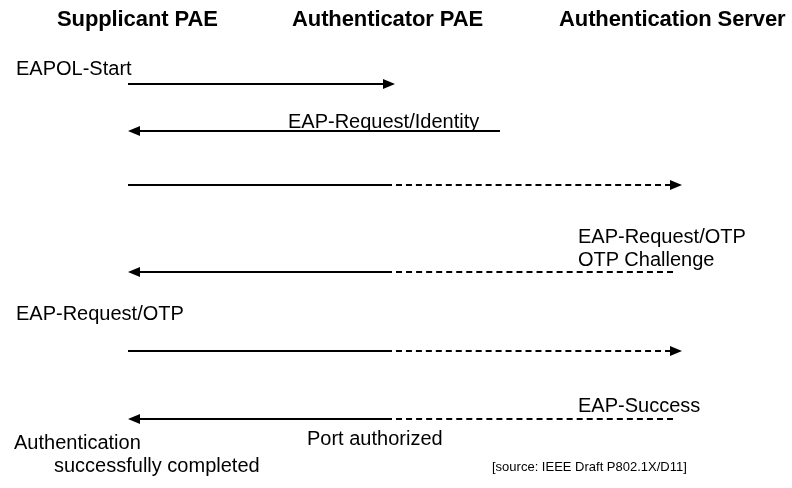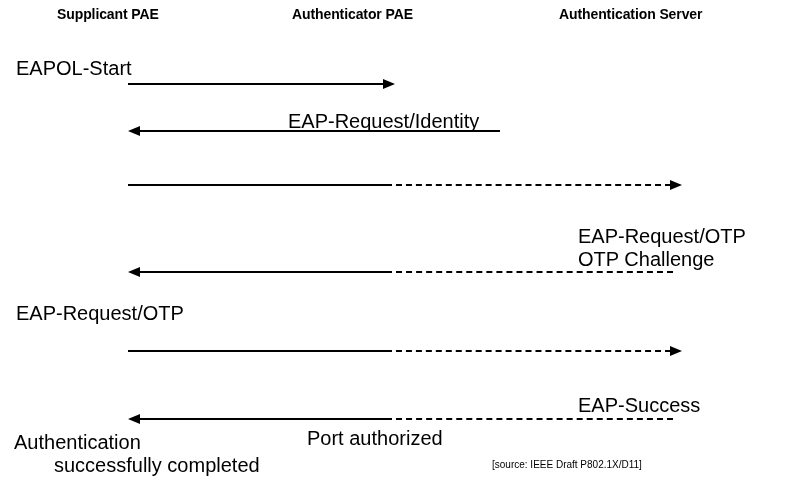--- a/index.html
+++ b/index.html
@@ -12,37 +12,37 @@
     position: relative;
     width: 792px;
     height: 488px;
     background: #ffffff;
     font-family: "Liberation Sans", sans-serif;
     color: #000000;
     overflow: hidden;
   }
   .hdr {
     position: absolute;
-    font-size: 14px;
+    font-size: 22px;
     font-weight: bold;
     white-space: nowrap;
     letter-spacing: -0.1px;
     color: #000000;
   }
   .lbl {
     position: absolute;
     font-size: 20px;
     font-weight: normal;
     white-space: nowrap;
     color: #000000;
     line-height: 22px;
   }
   .src {
     position: absolute;
-    font-size: 10px;
+    font-size: 13px;
     font-weight: normal;
     white-space: nowrap;
     color: #000000;
   }
   
   .seg {
     position: absolute;
     height: 0;
     border-top-width: 2.2px;
     border-top-color: #000000;

